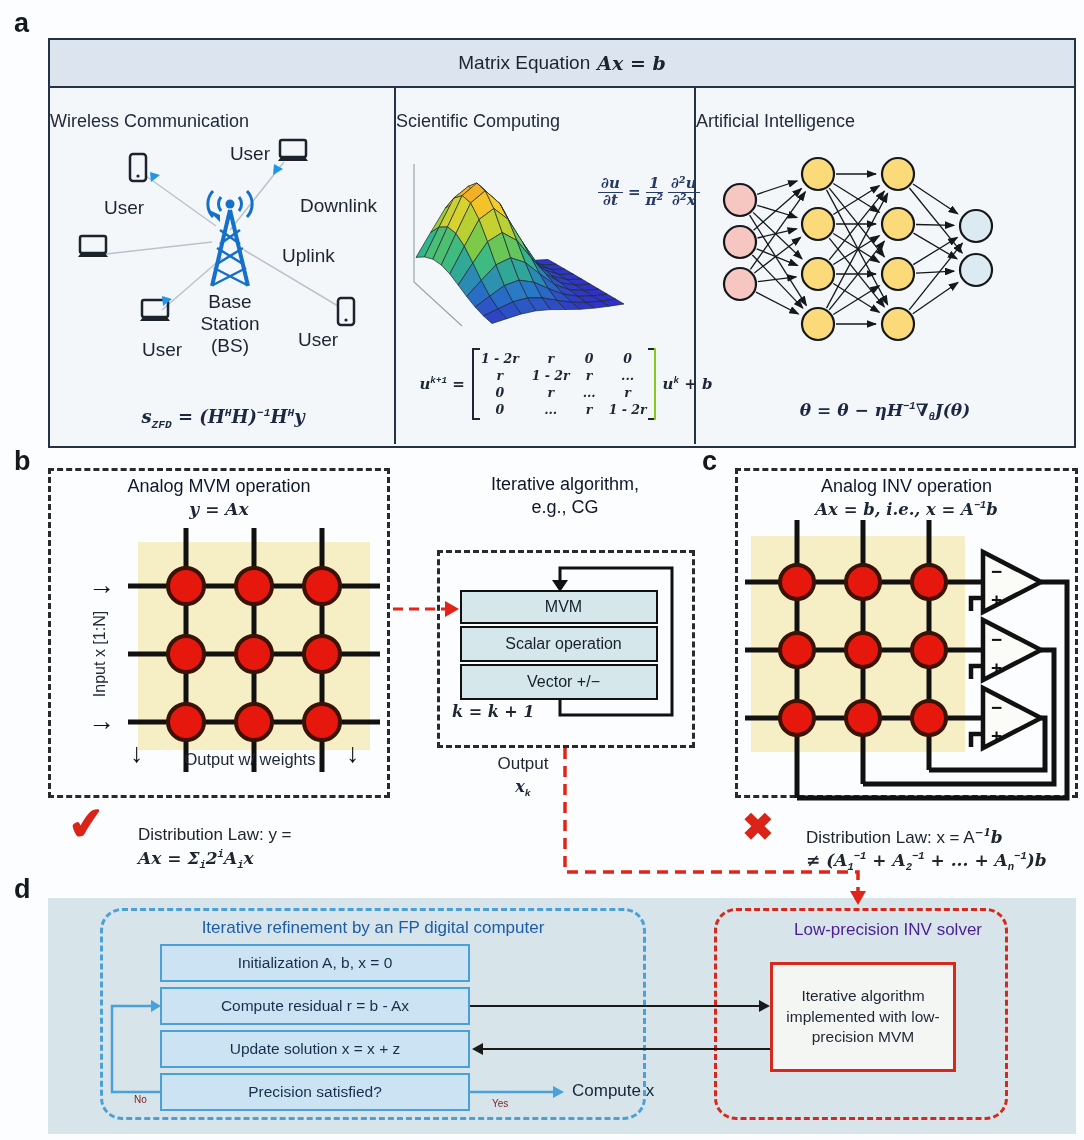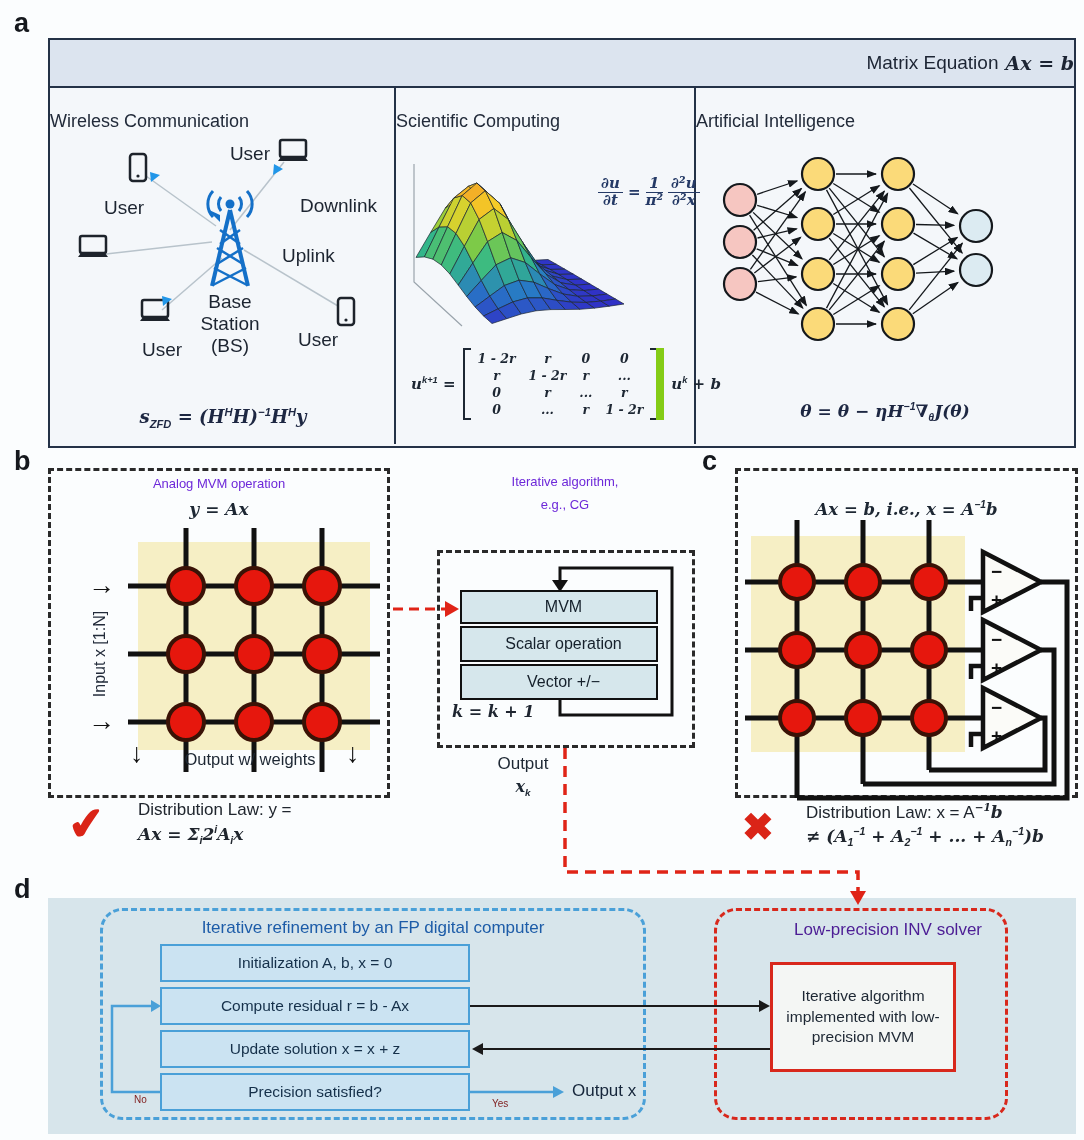--- a/index.html
+++ b/index.html
@@ -1,45 +1,45 @@
 <!DOCTYPE html>
 <html><head>
 <meta charset="utf-8">
 <style>
   html,body{margin:0;padding:0;background:#ffffff;}
   body{font-family:"Liberation Sans",sans-serif;color:#1e2530;}
   .stage{position:relative;width:1084px;height:1140px;background:#fbfdfe;overflow:hidden;}
   .abs{position:absolute;}
   .plabel{position:absolute;font-size:27px;font-weight:bold;color:#15181d;}
   .mser{font-family:"DejaVu Serif",serif;font-style:italic;font-weight:bold;}
-  sub,sup{font-size:62%;font-family:Liberation Sans, sans-serif;font-style:italic;font-weight:bold;}
+  sub,sup{font-size:62%;font-family:Liberation Mono, monospace;font-style:italic;font-weight:bold;}
   
   .frameA{position:absolute;left:48px;top:38px;width:1028px;height:410px;border:2.5px solid #243247;background:#f4f7fa;box-sizing:border-box;}
-  .headerA{height:46px;background:#dce4ef;border-bottom:2.5px solid #243247;display:flex;align-items:center;justify-content:flex-end;font-size:19px;color:#1c2433;}
+  .headerA{height:46px;background:#dce4ef;border-bottom:2.5px solid #243247;display:flex;align-items:center;justify-content:center;font-size:19px;color:#1c2433;}
   .colsA{display:flex;height:356px;}
   .colA{position:relative;height:100%;box-sizing:border-box;}
   .colA.bdr{border-right:2.5px solid #243247;}
   .ptitle{margin-top:23px;text-align:left;font-size:18px;color:#222b3a;}
   .formula{position:absolute;text-align:center;font-size:18px;color:#1d2742;}
   .frac{display:inline-flex;flex-direction:column;align-items:center;vertical-align:middle;line-height:1.05;}
   .frac .num{border-bottom:1.5px solid #253a66;padding:0 3px;}
   .pde{position:absolute;display:flex;align-items:center;gap:5px;font-size:15px;color:#253a66;font-family:"DejaVu Serif",serif;font-style:italic;font-weight:bold;}
   .mtxwrap{position:absolute;display:flex;align-items:center;justify-content:center;gap:7px;font-size:15px;color:#1d2733;}
-  .brack{position:relative;border-left:2px solid #1d2733;border-right:8px solid #84cc16;padding:3px 13px;}
+  .brack{position:relative;border-left:2px solid #1d2733;border-right:2px solid #84cc16;padding:3px 7px;}
   .brack::before,.brack::after{content:"";position:absolute;left:0;right:0;height:2px;background:linear-gradient(to right,#1d2733 6px,transparent 6px,transparent calc(100% - 6px),#1d2733 calc(100% - 6px));}
   .brack::before{top:0;} .brack::after{bottom:0;}
   .mgrid{display:grid;grid-template-columns:repeat(4,auto);column-gap:13px;row-gap:2px;}
   .mcell{font-size:12.5px;text-align:center;}
   
   .dashbox{position:absolute;border:3px dashed #2a2a2a;box-sizing:border-box;}
-  .btitle{position:absolute;text-align:center;font-size:13px;color:#6d28d9;}
+  .btitle{position:absolute;text-align:center;font-size:18px;color:#0f172a;}
   .bsub{position:absolute;text-align:center;font-size:17px;color:#1d2733;}
   .bigarrow{position:absolute;font-size:27px;font-weight:bold;color:#111;line-height:1;}
   .rotlabel{position:absolute;white-space:nowrap;font-size:16px;color:#222b3a;transform:translate(-50%,-50%) rotate(-90deg);}
-  .law{position:absolute;font-size:17px;color:#20262e;line-height:1.4;}
+  .law{position:absolute;font-size:17px;color:#20262e;line-height:1.4;margin-top:25px;}
   .checkmark{position:absolute;color:#da2417;font-size:44px;font-weight:bold;line-height:1;transform:rotate(-6deg);}
   .crossmark{position:absolute;color:#da2417;font-size:38px;font-weight:bold;line-height:1;}
   .stepbox{box-sizing:border-box;border:2px solid #111;background:#d6e7ec;text-align:center;font-size:16px;color:#15202b;display:flex;align-items:center;justify-content:center;margin-bottom:2px;padding-left:9px;}
   
   .panelD{position:absolute;left:48px;top:898px;width:1028px;height:236px;background:#d7e5eb;}
   .bluedash{position:absolute;left:52px;top:10px;width:546px;height:212px;border:3px dashed #4aa0d8;border-radius:22px;box-sizing:border-box;}
   .reddash{position:absolute;left:666px;top:10px;width:294px;height:212px;border:3px dashed #d8281c;border-radius:22px;box-sizing:border-box;}
   .dstep{position:absolute;left:112px;width:310px;height:38px;box-sizing:border-box;border:2px solid #4aa0d8;background:#cbe3f2;display:flex;align-items:center;justify-content:center;font-size:15.5px;color:#15304a;}
   .dtxt{position:absolute;font-size:10px;color:#7f1d1d;}
   .overlay{position:absolute;left:0;top:0;pointer-events:none;z-index:6;}
@@ -369,20 +369,21 @@
   <div class="abs mser" style="left:452px;top:702px;font-size:16px">k = k + 1</div>
   <svg class="abs" style="left:437px;top:550px" width="258" height="198" viewBox="0 0 258 198">
     <polyline points="123,150 123,165 235,165 235,18 123,18 123,32" fill="none" stroke="#111" stroke-width="3"></polyline>
     <polygon points="115,30 131,30 123,42" fill="#111"></polygon>
   </svg>
   <div class="bsub" style="left:478px;top:754px;width:90px">Output</div>
   <div class="bsub mser" style="left:478px;top:777px;width:90px;font-size:16px"><span>x</span><sub>k</sub></div>
 
   <div class="plabel" style="left:702px;top:446px">c</div>
   <div class="dashbox" style="left:735px;top:468px;width:343px;height:330px"></div>
+  <div class="btitle" style="left:735px;top:476px;width:343px">Analog INV operation</div>
   <div class="bsub mser" style="left:735px;top:499px;width:343px;font-size:16.5px"><span>Ax = b, i.e., x = A</span><sup>−1</sup><span>b</span></div>
 
   <svg class="abs" style="left:745px;top:514px" width="332" height="296" viewBox="0 0 332 296">
     <rect x="6" y="22" width="214" height="216" fill="#f6efc5"></rect>
     <g stroke="#111" stroke-width="5" fill="none">
       <line x1="52" y1="6" x2="52" y2="284"></line>
         <line x1="118" y1="6" x2="118" y2="270"></line>
         <line x1="184" y1="6" x2="184" y2="256"></line>
       <line x1="0" y1="68" x2="238" y2="68"></line>
         <line x1="0" y1="136" x2="238" y2="136"></line>
@@ -431,21 +432,21 @@
   <div class="plabel" style="left:14px;top:874px">d</div>
   <div class="panelD">
     <div class="bluedash"></div>
     <div class="dtxt" style="left:62px;top:20px;width:526px;text-align:center;font-size:17px;color:#1d5ca8">Iterative refinement by an FP digital computer</div>
     <div class="dstep" style="top:46px">Initialization A, b, x = 0</div>
     <div class="dstep" style="top:132px">Update solution x = x + z</div>
     <div class="dstep" style="top:89px">Compute residual r = b - Ax</div>
     <div class="dstep" style="top:175px">Precision satisfied?</div>
     <div class="dtxt" style="left:86px;top:196px">No</div>
     <div class="dtxt" style="left:444px;top:200px">Yes</div>
-    <div class="dtxt" style="left:524px;top:183px;font-size:17px;color:#15253a">Output x</div>
+    <div class="dtxt" style="left:524px;top:183px;font-size:17px;color:#15253a">Compute x</div>
     <div class="reddash"></div>
     <div class="dtxt" style="left:660px;top:22px;width:274px;text-align:right;font-size:17px;color:#4c1d95">Low-precision INV solver</div>
     <div class="abs" style="left:722px;top:64px;width:186px;height:110px;border:3px solid #d8281c;background:#f4f6f4;box-sizing:border-box;display:flex;align-items:center;justify-content:center;text-align:center;font-size:15.5px;color:#1d2733;padding:6px 12px;line-height:1.35">Iterative algorithm implemented with low-precision MVM</div>
     <svg class="overlay" width="1028" height="236" viewBox="0 0 1028 236">
       <polyline points="112,194 64,194 64,108 103,108" fill="none" stroke="#4aa0d8" stroke-width="2.5"></polyline>
       <polygon points="103,102 103,114 113,108" fill="#4aa0d8"></polygon>
       <line x1="422" y1="194" x2="505" y2="194" stroke="#4aa0d8" stroke-width="2.5"></line>
       <polygon points="505,188 505,200 516,194" fill="#4aa0d8"></polygon>
       <line x1="422" y1="108" x2="711" y2="108" stroke="#1a1a1a" stroke-width="2.2"></line>
       <polygon points="711,102 711,114 722,108" fill="#1a1a1a"></polygon>

